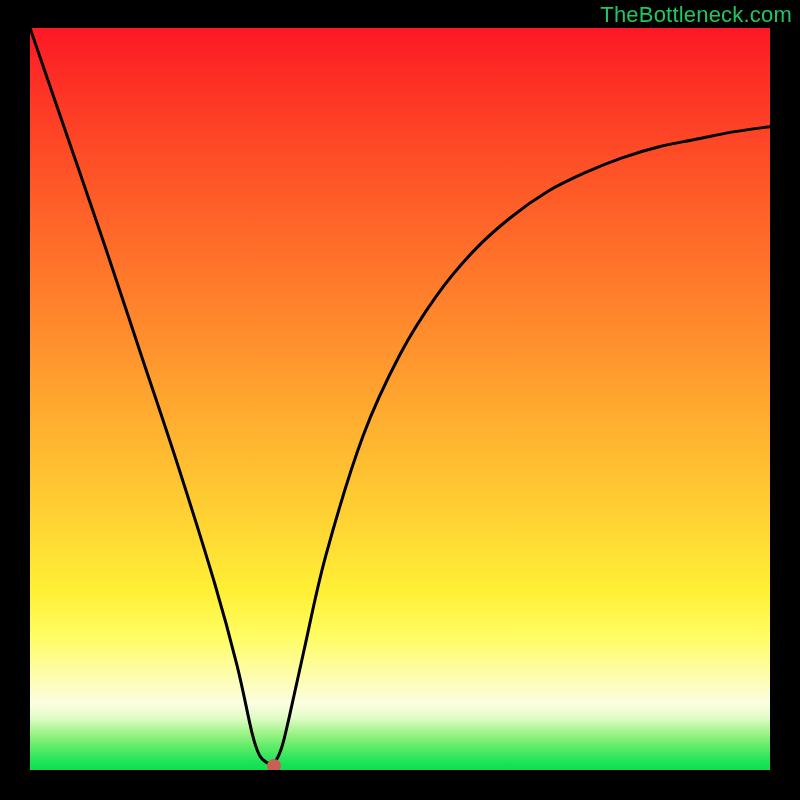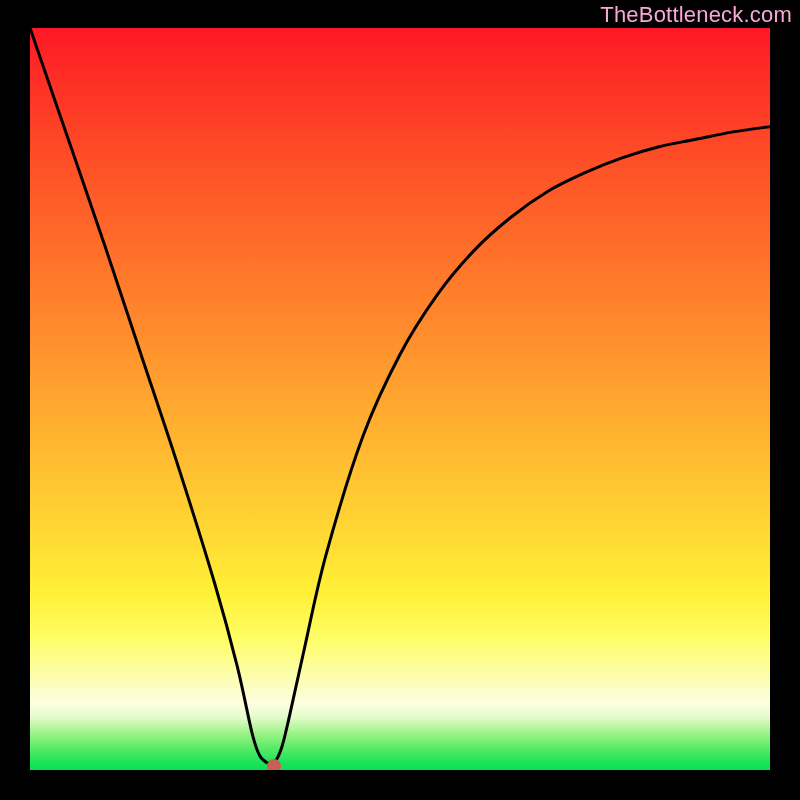--- a/index.html
+++ b/index.html
@@ -14,21 +14,21 @@
   .frame {
     position: relative;
     width: 800px;
     height: 800px;
     background: #000;
   }
   .watermark {
     position: absolute;
     top: 2px;
     right: 8px;
-    color: #f9a8d4;
+    color: #22c55e;
     font-size: 22px;
     font-weight: 500;
     letter-spacing: 0.2px;
     z-index: 3;
   }
   .plot-area {
     position: absolute;
     left: 30px;
     top: 28px;
     width: 740px;

